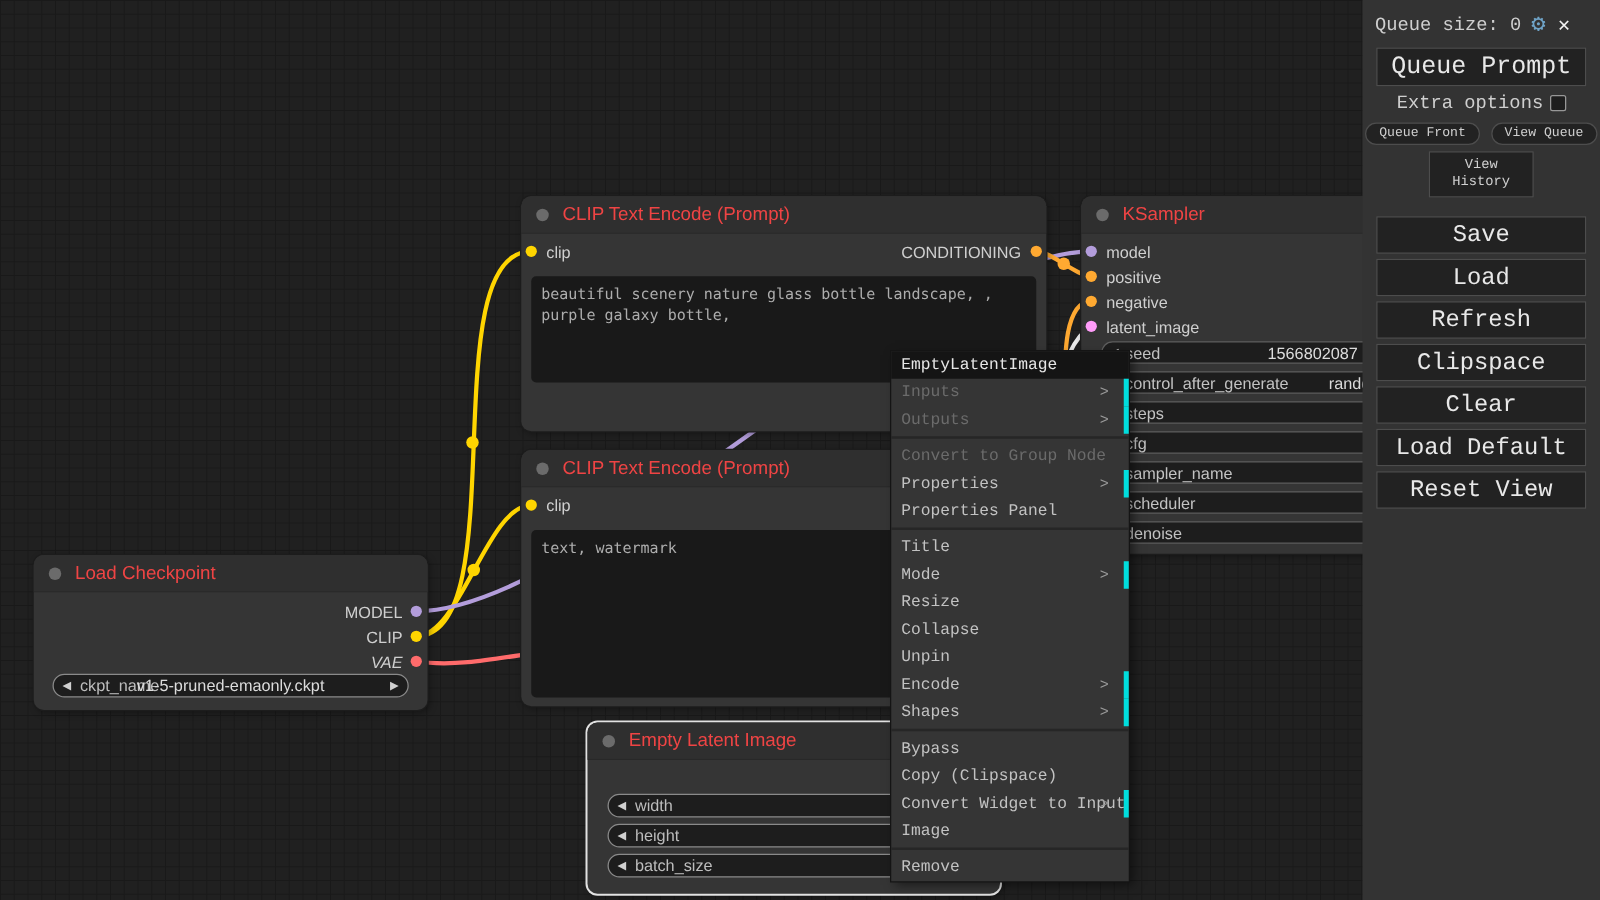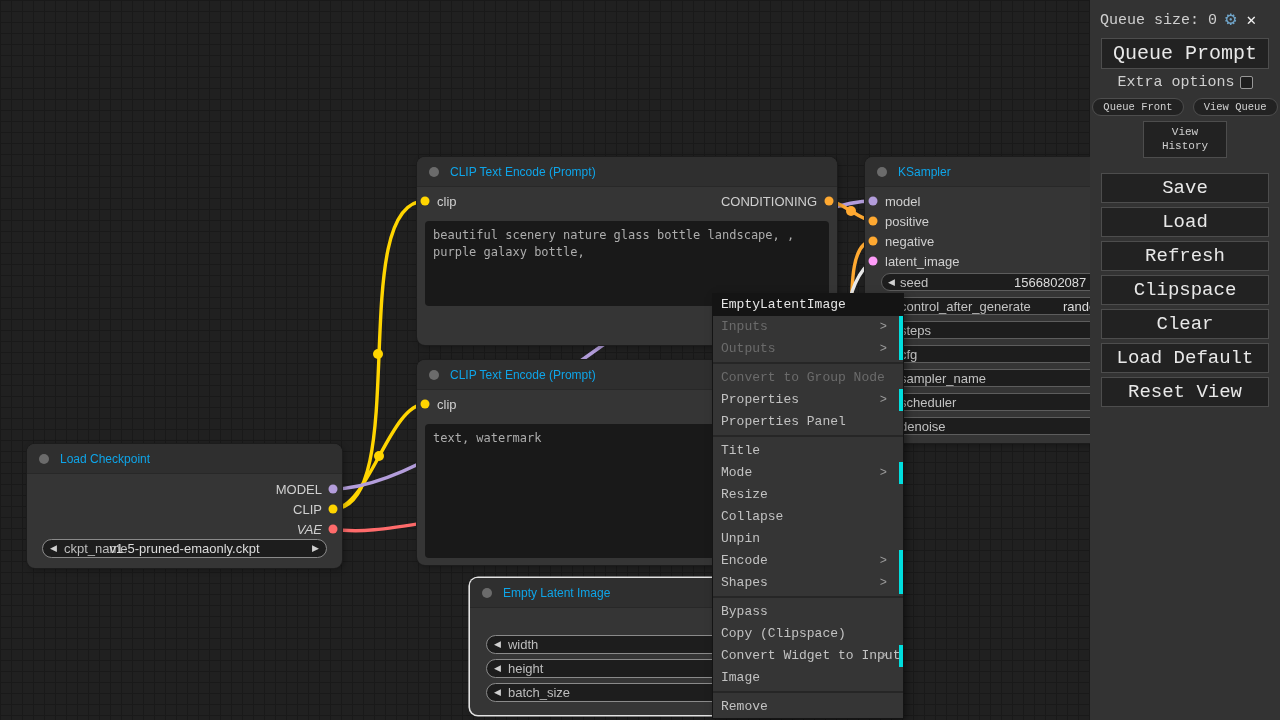--- a/index.html
+++ b/index.html
@@ -20,21 +20,21 @@
   svg path { fill:none; stroke-width:3.4; stroke-linecap:round; }
 
   
   .node { position:absolute; z-index:2; background:#353535; border-radius:8px;
           box-shadow:0 0 0 1px #1c1c1c, 2px 2px 6px rgba(0,0,0,.35); }
   .node.selected { box-shadow:0 0 0 1.6px #e2e2e2, 2px 2px 6px rgba(0,0,0,.35); }
   .node-title { height:30px; background:#2f2f2f; border-radius:8px 8px 0 0;
                 border-bottom:1px solid #282828; display:flex; align-items:center;
                 padding-left:12px; }
   .title-dot { width:10px; height:10px; border-radius:50%; background:#6b6b6b; margin-right:11px; flex:0 0 auto; }
-  .node-title span.t { font-size:12px; color:#0ea5e9; white-space:nowrap; }
+  .node-title span.t { font-size:15px; color:#ef4444; white-space:nowrap; }
   .slot-label { position:absolute; font-size:13px; color:#cfcfcf; white-space:nowrap; }
   .slot-label.right { text-align:right; }
 
   .textbox { position:absolute; background:#191919; border-radius:4px; padding:6px 8px;
              font-family:"DejaVu Sans Mono", monospace; font-size:12px; line-height:1.45;
              color:#adadad; overflow:hidden; }
 
   .pill { position:absolute; height:19px; background:#1d1d1d; border:1px solid #8a8a8a;
           border-radius:10px; display:flex; align-items:center; font-size:13px; color:#c6c6c6; }
   .pill .arrow { font-size:9px; color:#d0d0d0; padding:0 7px; line-height:19px; }
@@ -45,21 +45,21 @@
   
   .kw-row { position:absolute; left:16px; height:18px; width:308px; background:#1d1d1d;
             border:1px solid #5d5d5d; border-radius:9px; font-size:13px; color:#c6c6c6; }
   .kw-row .arrow { position:absolute; left:6px; top:0; font-size:9px; line-height:17px; color:#d0d0d0; }
   .kw-row .lbl { position:absolute; left:18px; top:0; line-height:17px; color:#c2c2c2; white-space:nowrap; }
   .kw-row .val { position:absolute; top:0; line-height:17px; color:#dcdcdc; white-space:nowrap; }
   .kw-val-seed { left:132px; }
   .kw-val-ctrl { left:181px; }
 
   
-  #context-menu { position:absolute; left:713px; top:294px; width:190px; z-index:4;
+  #context-menu { position:absolute; left:713px; top:281px; width:190px; z-index:4;
                   background:#353535; font-family:"Liberation Mono", monospace; font-size:13px;
                   box-shadow:0 0 0 1px #141414, 3px 3px 8px rgba(0,0,0,.5); }
   .cm-title { height:22px; line-height:22px; background:#141414; color:#e6e6e6; padding-left:8px; white-space:nowrap; }
   .cm-item { position:relative; height:22px; line-height:22px; color:#c2c2c2; padding-left:8px; white-space:nowrap; }
   .cm-item.disabled { color:#6b6b6b; }
   .cm-item .sub { position:absolute; right:12px; top:0; color:#9a9a9a; font-size:12px; }
   .cm-item.has-submenu { border-right:4px solid #00dede; }
   .cm-sep { height:5px; border-top:2px solid #262626; margin-top:2px; }
 
   

